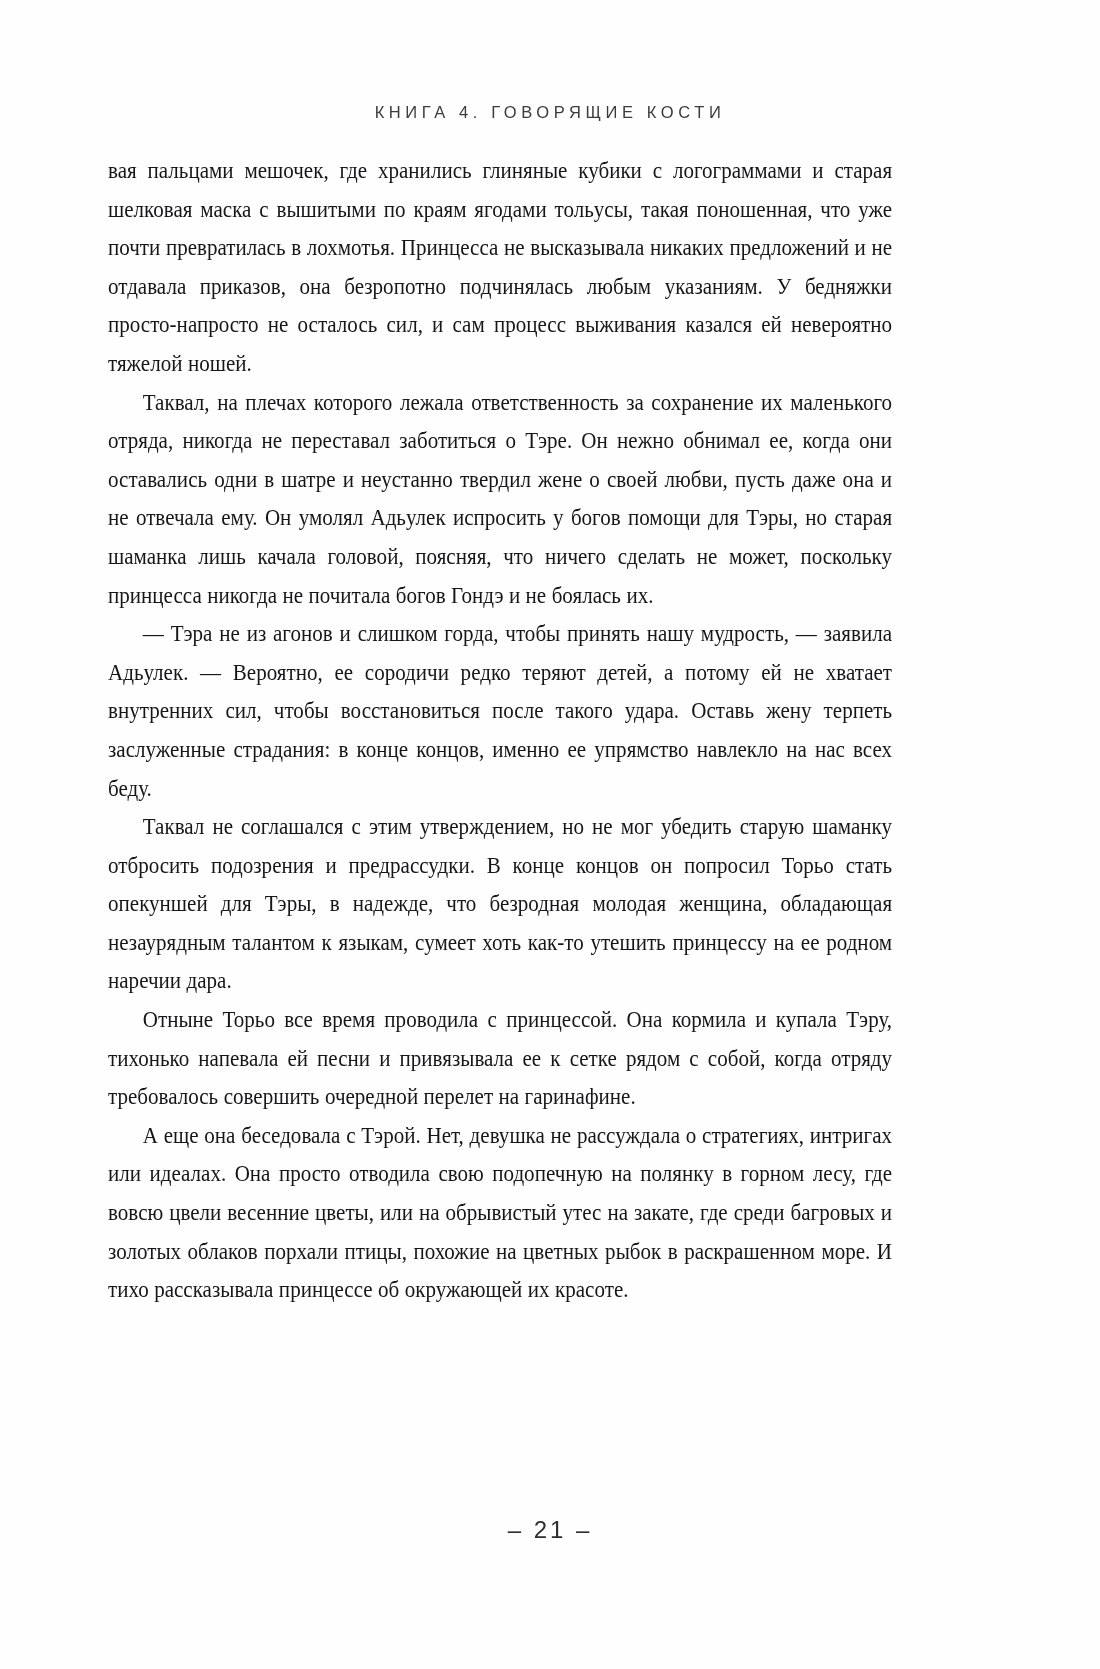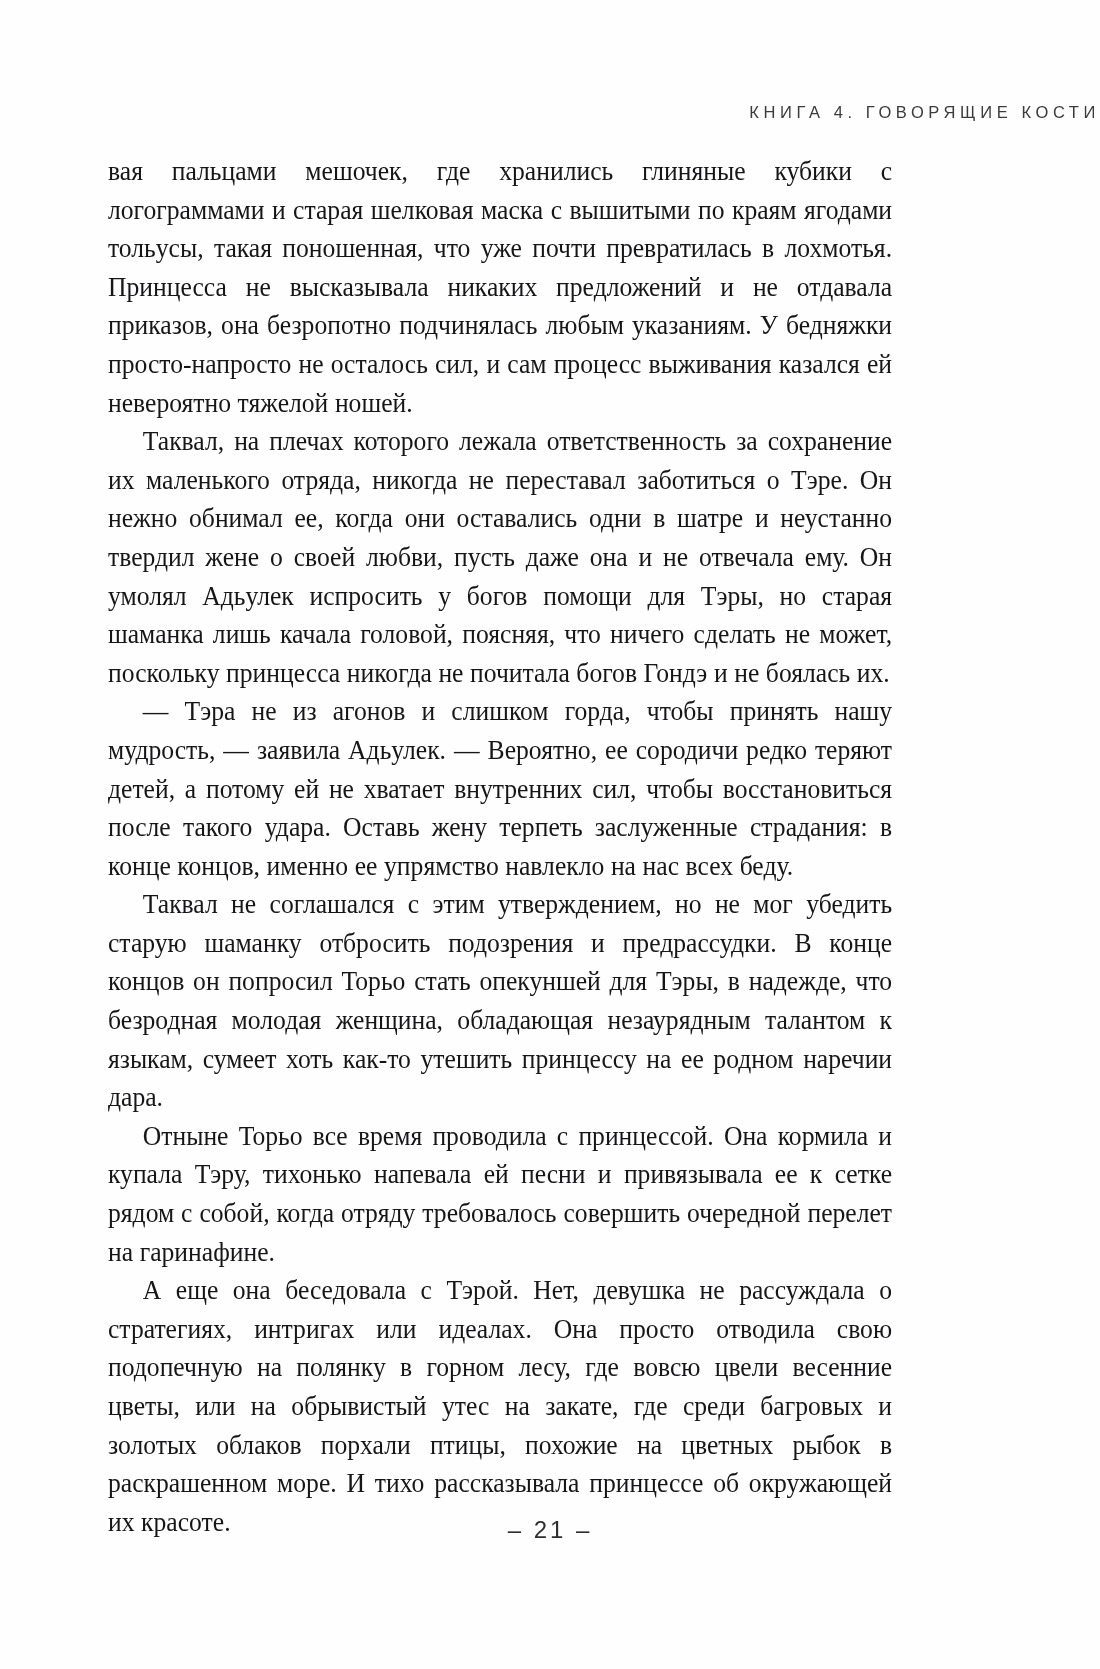--- a/index.html
+++ b/index.html
@@ -18,38 +18,38 @@
     overflow: hidden;
     box-sizing: border-box;
   }
 
   
   .running-head {
     position: absolute;
     left: 0;
     right: 0;
     top: 103px;
-    text-align: right;
+    text-align: center;
     font-family: "Liberation Sans", sans-serif;
     font-weight: 300;
     font-size: 16.5px;
     letter-spacing: 4.6px;
     color: #3b3b3d;
     text-transform: uppercase;
     white-space: nowrap;
   }
 
   
   .textblock {
     position: absolute;
     left: 108px;
     top: 152px;
     width: 784px;
     font-family: "Liberation Serif", "DejaVu Serif", serif;
-    font-size: 28px;
+    font-size: 23px;
     line-height: 38.6px;
     color: #161618;
     text-align: justify;
     text-justify: inter-word;
     -webkit-font-smoothing: antialiased;
   }
 
   .textblock p {
     margin: 0;
     text-indent: 38px;

